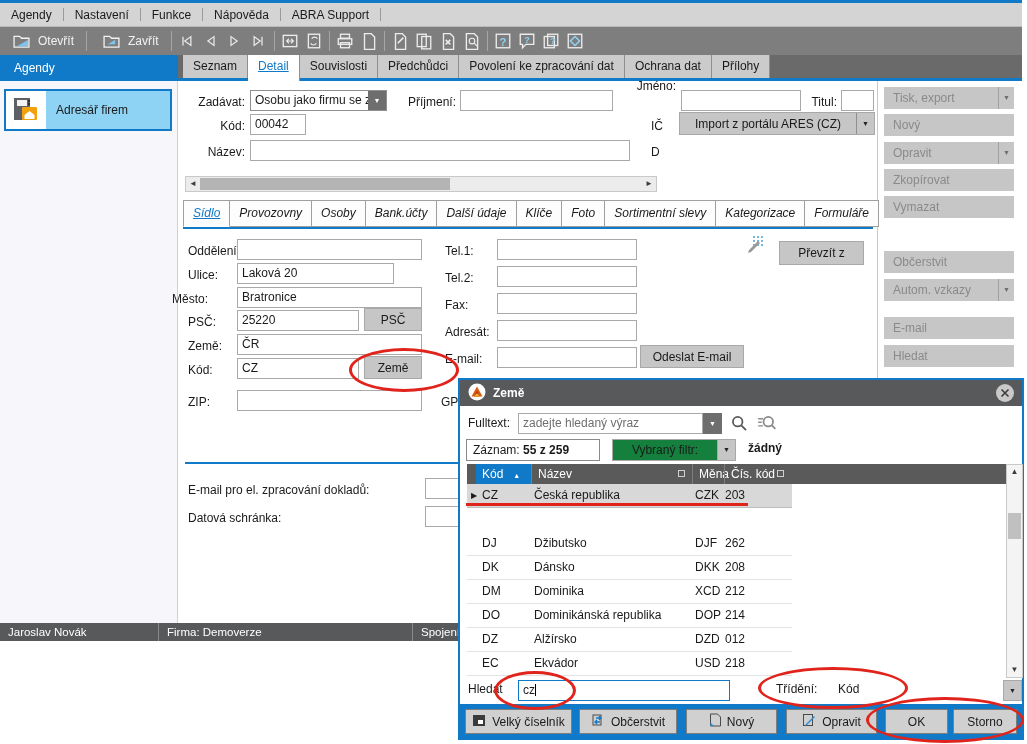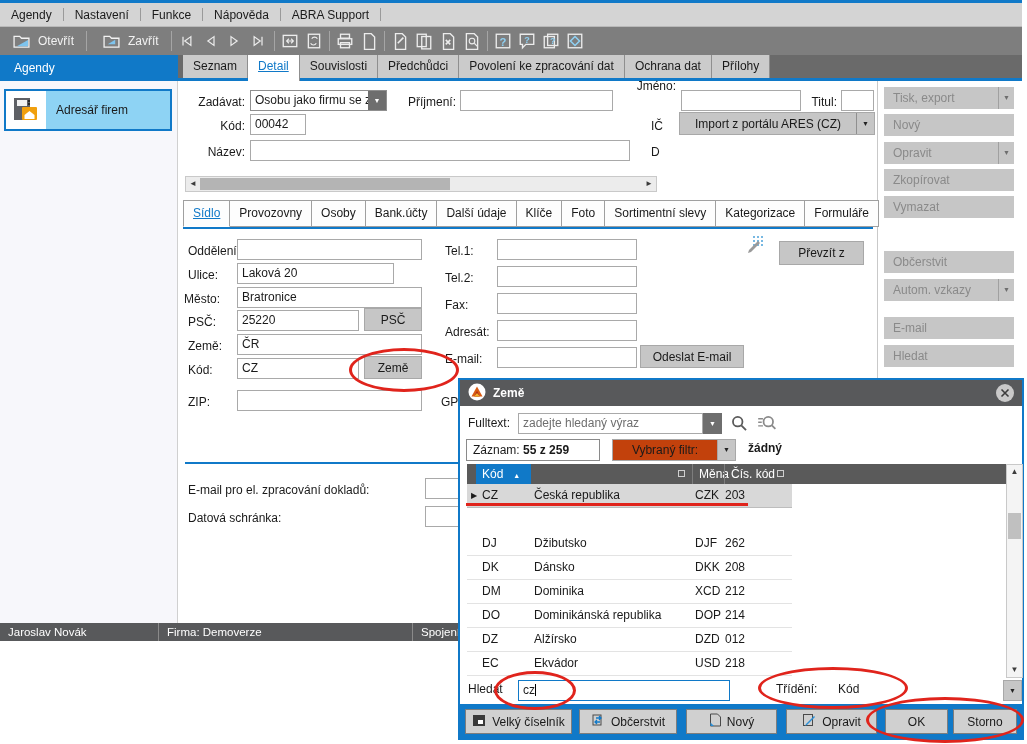--- a/index.html
+++ b/index.html
@@ -57,21 +57,21 @@
     color:#1a1a1a; display:flex; align-items:center; justify-content:center; cursor:default; }
   .gbtn .arrpart { position:absolute; right:0; top:0; bottom:0; width:18px; border-left:1px solid #8f8f8f;
     display:flex; align-items:center; justify-content:center; font-size:7px; color:#222; }
 
   .hscroll { left:185px; top:176px; width:472px; height:16px; background:#ececec; border:1px solid #c9c9c9; }
   .hscroll .la,.hscroll .ra { position:absolute; top:0; width:14px; height:14px; font-size:8px; color:#3c3c3c;
     text-align:center; line-height:14px; }
   .hscroll .la{left:0;} .hscroll .ra{right:0;}
   .hscroll .thumb { position:absolute; left:14px; top:1px; width:250px; height:12px; background:#b4b4b4; }
 
-  .subtabs { left:183px; top:200px; height:27px; display:flex; z-index:1; }
+  .subtabs { left:183px; top:200px; height:27px; display:flex; z-index:1;font-style:italic; }
   .stab { background:#fdfdfd; border:1px solid #9f9f9f; border-left:none; padding:0 9px; height:27px;
     line-height:25px; cursor:default; }
   .stab:first-child { border-left:1px solid #9f9f9f; }
   .stab.active { color:#1079c8; text-decoration:underline; border-bottom:1px solid #fff; }
   .subtab-line { left:183px; top:227px; width:690px; height:2px; background:#1079c8; }
 
   .bluehr { left:185px; top:462px; width:520px; height:2px; background:#1079c8; }
 
   
   .rp-btn { position:absolute; left:884px; width:130px; height:22px; background:#c6c6c6;
@@ -94,21 +94,21 @@
     background:#c9c9c9; display:flex; align-items:center; justify-content:center; }
   .d-abs { position:absolute; }
   .dfield { position:absolute; height:21px; background:#fff; border:1px solid #a9a9a9;
     line-height:19px; padding:0 4px; white-space:nowrap; overflow:hidden; }
   .dfield.focus { border-color:#1079c8; }
   .placeholder { color:#6e6e6e; }
   .caret { display:inline-block; width:1px; height:12px; background:#000; vertical-align:-2px; }
   .darr { position:absolute; width:19px; height:21px; background:#6e6e6e; color:#fff; font-size:7px;
     text-align:center; line-height:21px; }
   .rec-box { position:absolute; border:1px solid #8a8a8a; height:22px; line-height:20px; padding:0 6px; }
-  .dgbtn { position:absolute; background:#c2410c; height:22px; line-height:20px; text-align:center;
+  .dgbtn { position:absolute; background:#15803d; height:22px; line-height:20px; text-align:center;
     border:1px solid #a8a8a8; }
   .garr { position:absolute; width:19px; height:22px; background:#c6c6c6; border:1px solid #a8a8a8;
     font-size:7px; color:#222; text-align:center; line-height:20px; }
 
   .thead-strip { position:absolute; left:7px; top:84px; width:540px; height:20px; background:#5a5a5a; }
   .th-cell { position:absolute; top:84px; height:20px; color:#fff; line-height:20px; padding-left:6px;
     border-left:1px solid #7d7d7d; }
   .th-cell.sorted { background:#1079c8; border-left:none; }
   .hdr-box { position:absolute; width:7px; height:7px; border:1px solid #cfcfcf; top:90px; }
   .sort-arr { font-size:7px; margin-left:10px; }
@@ -345,21 +345,21 @@
     <span class="stab">Sortimentní slevy</span>
     <span class="stab">Kategorizace</span>
     <span class="stab">Formuláře</span>
   </div>
   <div class="abs subtab-line"></div>
 
   <span class="lbl abs" style="left:188px;top:241px">Oddělení:</span>
   <span class="field abs" style="left:237px;top:239px;width:185px"></span>
   <span class="lbl abs" style="left:188px;top:265px">Ulice:</span>
   <span class="field abs" style="left:237px;top:263px;width:157px">Laková 20</span>
-  <span class="lbl abs" style="left:184px;top:289px">Město:</span>
+  <span class="lbl abs" style="left:172px;top:289px">Město:</span>
   <span class="field abs" style="left:237px;top:287px;width:185px">Bratronice</span>
   <span class="lbl abs" style="left:188px;top:312px">PSČ:</span>
   <span class="field abs" style="left:237px;top:310px;width:122px">25220</span>
   <div class="gbtn abs" style="left:364px;top:308px;width:58px;height:23px">
       <span>PSČ</span>
     </div>
   <span class="lbl abs" style="left:188px;top:336px">Země:</span>
   <span class="field abs" style="left:237px;top:334px;width:185px">ČR</span>
   <span class="lbl abs" style="left:188px;top:360px">Kód:</span>
   <span class="field abs" style="left:237px;top:358px;width:122px">CZ</span>
@@ -463,20 +463,21 @@
         </svg>
     </span>
 
     <span class="rec-box" style="left:6px;top:59px;width:134px"><span>Záznam:</span> <b>55 z 259</b></span>
     <span class="dgbtn" style="left:152px;top:59px;width:106px"><span>Vybraný filtr:</span></span>
     <span class="garr" style="left:257px;top:59px">▼</span>
     <b class="d-abs" style="left:288px;top:61px">žádný</b>
 
     <div class="thead-strip"></div>
     <span class="th-cell sorted" style="left:16px;width:55px"><span>Kód</span><span class="sort-arr">▲</span></span>
+    <span class="th-cell" style="left:71px;width:161px">Název</span>
     <span class="hdr-box" style="left:218px"></span>
     <span class="th-cell" style="left:232px;width:32px">Měna</span>
     <span class="th-cell" style="left:264px;width:66px">Čís. kód</span>
     <span class="hdr-box" style="left:317px"></span>
 
     <div class="trow selected" style="top:104px">
       <span class="tc marker">▶</span>
       <span class="tc c-code">CZ</span>
       <span class="tc c-name">Česká republika</span>
       <span class="tc c-cur">CZK</span>

